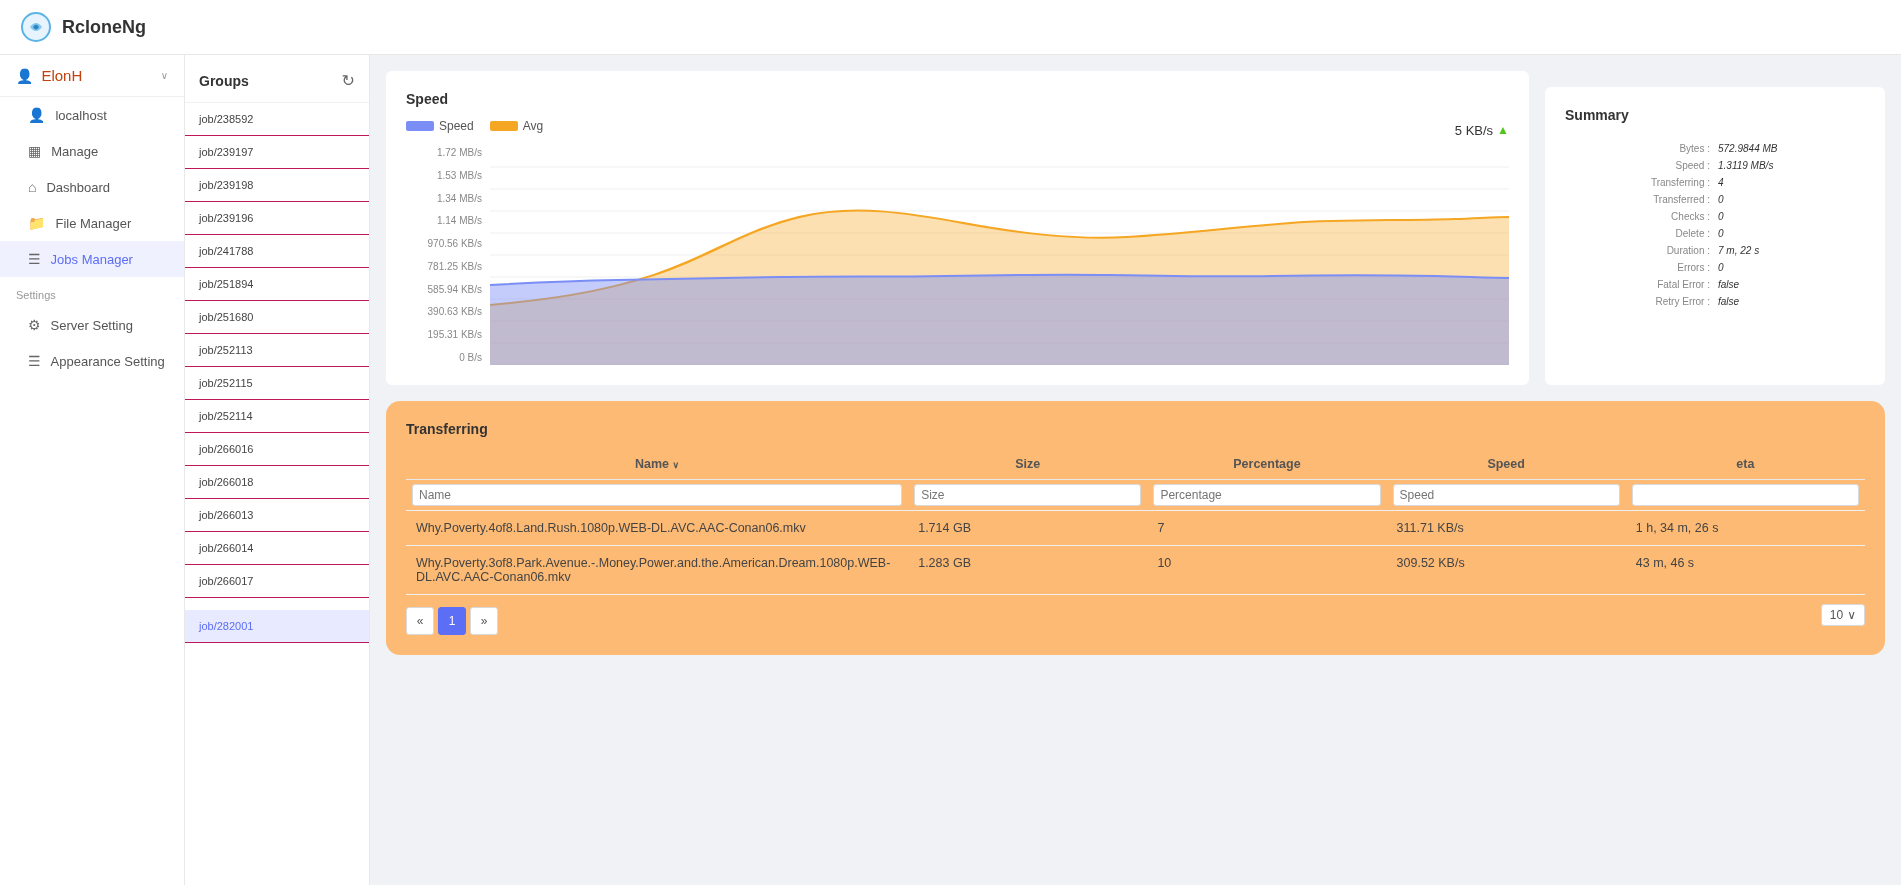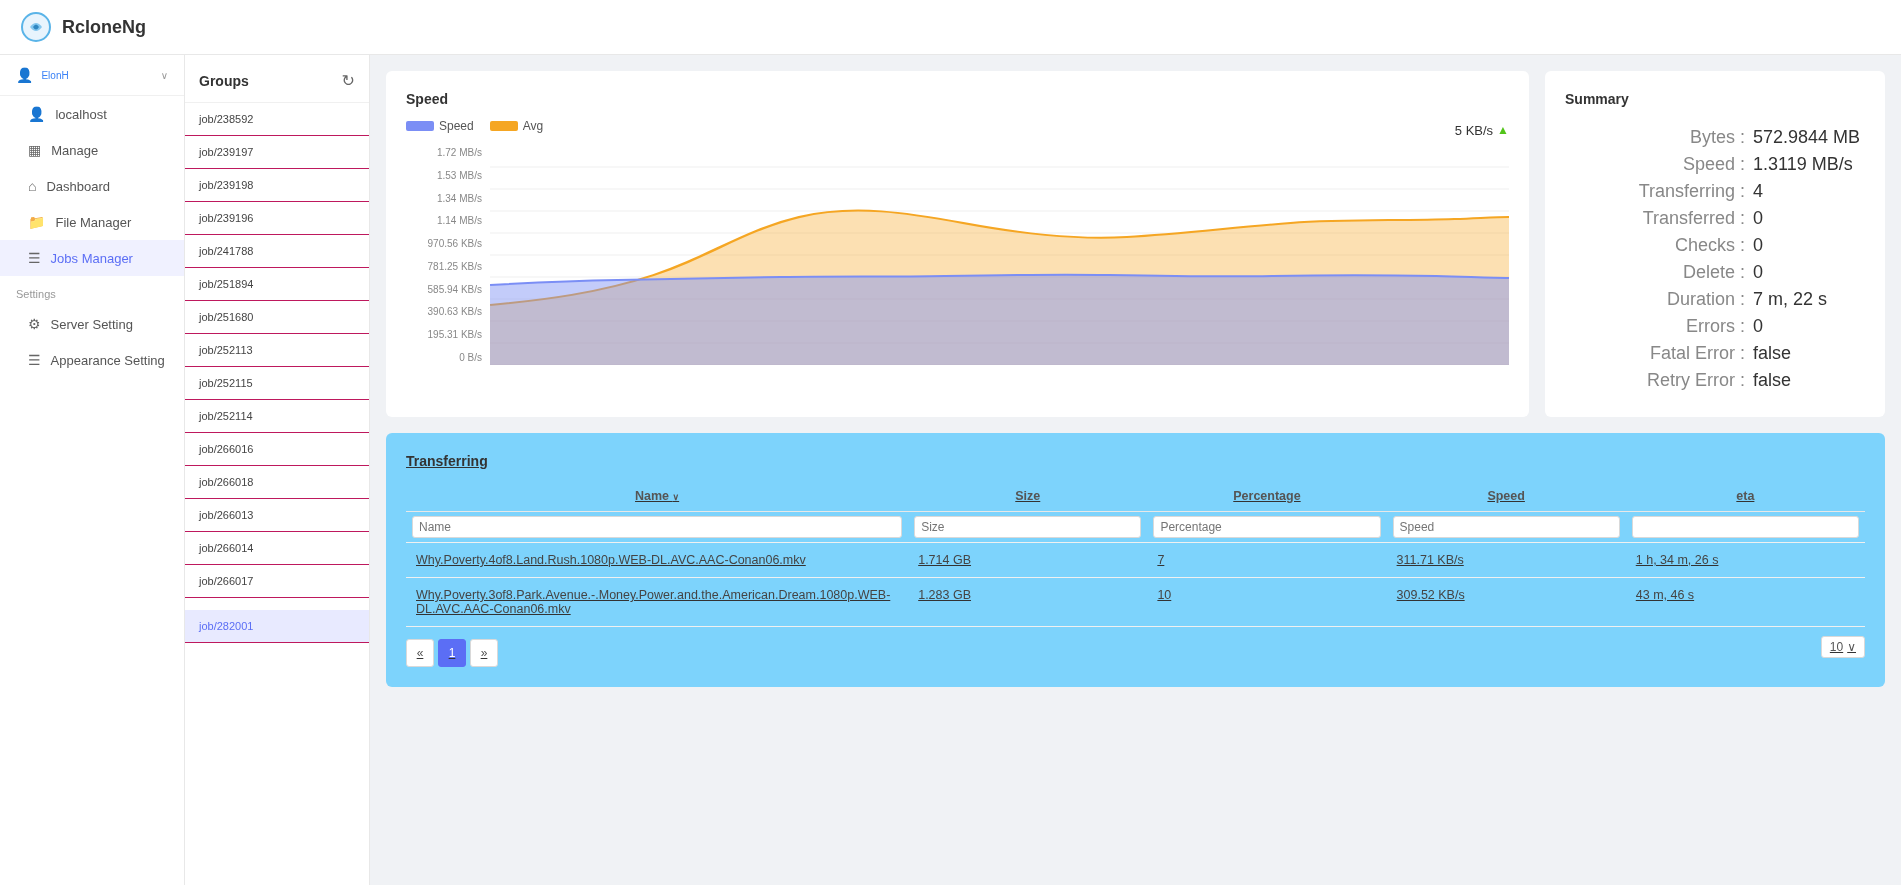--- a/index.html
+++ b/index.html
@@ -11,21 +11,21 @@
     .app-title { font-size: 18px; font-weight: 600; color: #333; }
     
     
     .main-layout { display: flex; flex: 1; overflow: hidden; }
     
     
     .sidebar { width: 185px; background: #fff; border-right: 1px solid #e8e8e8; display: flex; flex-direction: column; overflow-y: auto; flex-shrink: 0; }
     .sidebar-user { display: flex; align-items: center; justify-content: space-between; padding: 12px 16px; cursor: pointer; border-bottom: 1px solid #f0f0f0; }
     .sidebar-user-left { display: flex; align-items: center; gap: 8px; }
     .sidebar-user-icon { color: #666; font-size: 14px; }
-    .sidebar-user-name { font-size: 10px; color: #3b82f6; }
+    .sidebar-user-name { font-size: 15px; color: #c2410c; }
     .sidebar-chevron { color: #999; font-size: 10px; }
     .sidebar-item { display: flex; align-items: center; gap: 10px; padding: 10px 16px 10px 28px; cursor: pointer; color: #555; font-size: 13px; }
     .sidebar-item .item-icon { font-size: 14px; color: #666; }
     .sidebar-section-label { padding: 12px 16px 6px 16px; font-size: 11px; color: #999; font-weight: 500; text-transform: none; }
     .sidebar-item.active { color: #5b6ef5; background: #f0f1ff; }
     
     
     .groups-panel { width: 185px; background: #fff; border-right: 1px solid #e8e8e8; display: flex; flex-direction: column; flex-shrink: 0; }
     .groups-header { display: flex; align-items: center; justify-content: space-between; padding: 16px 14px 12px 14px; border-bottom: 1px solid #f0f0f0; gap: 44px; }
     .groups-title { font-size: 14px; font-weight: 600; color: #333; }
@@ -34,40 +34,40 @@
     .group-item { padding: 10px 14px; cursor: pointer; font-size: 11px; color: #444; border-bottom: 1px solid #be185d; }
     .group-item.active { background: #e8eaff; color: #5b6ef5; font-weight: 500; margin-top: 12px; }
     
     
     .content-area { flex: 1; overflow-y: auto; background: #f0f2f5; padding: 16px; display: flex; flex-direction: column; gap: 16px; }
     
     
     .cards-row { display: flex; gap: 16px; }
     .card { background: #fff; border-radius: 6px; padding: 20px; }
     .speed-card { flex: 1; }
-    .summary-card { width: 340px; flex-shrink: 0; }
+    .summary-card { width: 340px; flex-shrink: 0; margin-top: 16px; }
     
     
     .card-title { font-size: 14px; font-weight: 600; color: #333; margin-bottom: 12px; }
     .chart-legend { display: flex; align-items: center; gap: 16px; margin-bottom: 8px; }
     .legend-item { display: flex; align-items: center; gap: 5px; font-size: 12px; color: #555; }
     .legend-color { width: 28px; height: 10px; border-radius: 2px; }
     .legend-speed-color { background: #7b8ef5; }
     .legend-avg-color { background: #f5a623; }
     .chart-header { display: flex; justify-content: space-between; align-items: center; margin-bottom: 4px; }
     .chart-speed-value { font-size: 13px; color: #333; display: flex; align-items: center; gap: 4px; }
     .speed-up-arrow { color: #52c41a; font-size: 12px; }
     
     
-    .summary-row { display: flex; justify-content: flex-end; gap: 0; margin-bottom: 6px; font-size: 18px; }
+    .summary-row { display: flex; justify-content: center; gap: 0; margin-bottom: 6px; font-size: 10px; }
     .summary-label { color: #888; text-align: right; min-width: 110px; }
-    .summary-value { color: #333; min-width: 120px; padding-left: 8px; }
-    
-    
-    .transferring-card { background: #7dd3fc; border-radius: 6px; padding: 20px; text-decoration: underline; }
+    .summary-value { color: #333; min-width: 120px; padding-left: 8px; font-style: italic; }
+    
+    
+    .transferring-card { background: #fdba74; border-radius: 14px; padding: 20px; }
     .table-wrapper { overflow-x: auto; }
     table { width: 100%; border-collapse: collapse; font-size: 12.5px; }
     thead th { text-align: center; padding: 8px 10px; color: #555; font-weight: 600; border-bottom: 1px solid #e8e8e8; }
     .filter-row td { padding: 4px 6px; }
     .filter-input { border: 1px solid #d9d9d9; border-radius: 3px; padding: 3px 6px; font-size: 12px; width: 100%; background: #fff; color: #555; }
     tbody tr { border-bottom: 1px solid #f0f0f0; }
     tbody td { padding: 10px 10px; color: #444; vertical-align: top; }
     .td-name { max-width: 380px; }
     
     

